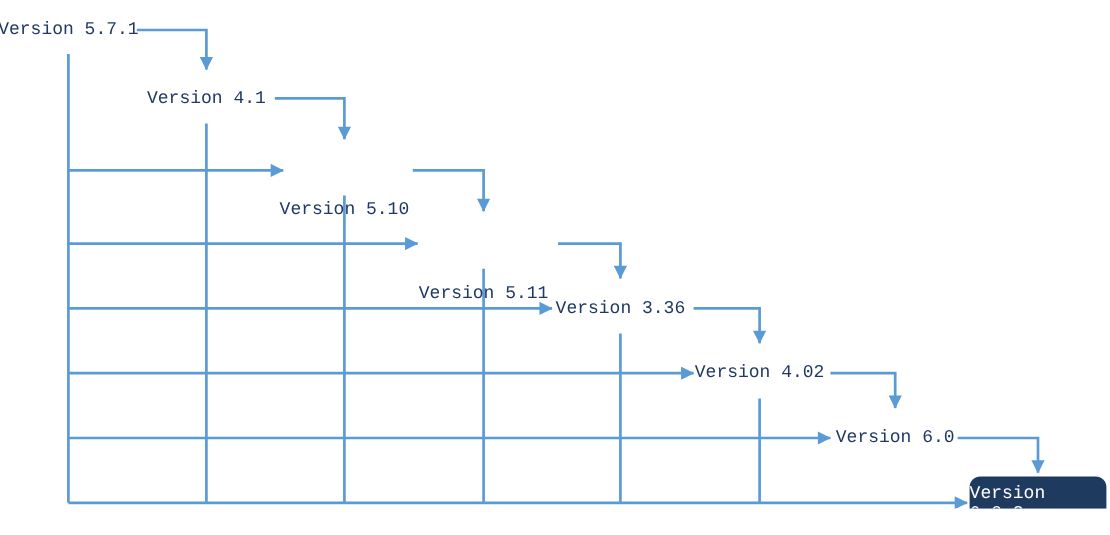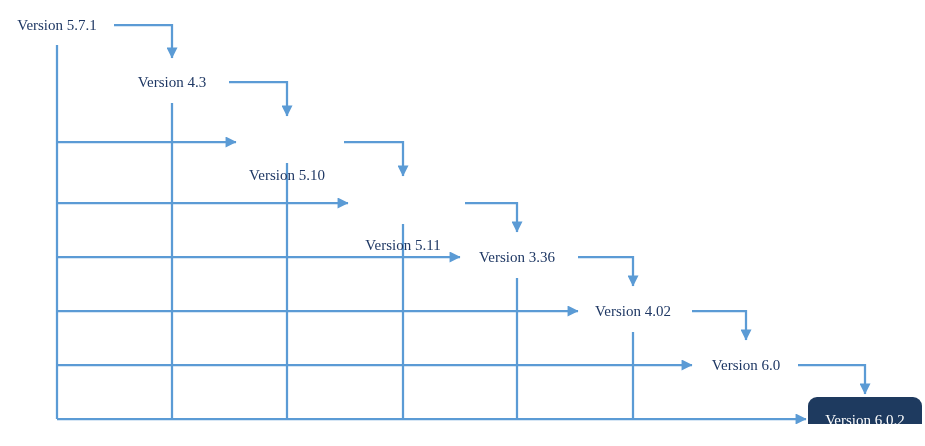--- a/index.html
+++ b/index.html
@@ -1,18 +1,18 @@
 <!DOCTYPE html>
 <html><head>
 <meta charset="utf-8">
 <style>
   html,body{margin:0;padding:0;background:#ffffff;}
   .stage{
     position:relative;width:925px;height:424px;background:#ffffff;
-    font-family:Liberation Serif, serif;overflow:hidden;
+    font-family:Liberation Mono, monospace;overflow:hidden;
   }
   .wires{position:absolute;left:0;top:0;width:925px;height:446px;}
   .node{
     position:absolute;transform:translate(-50%,-50%);
     font-size:15px;color:#1f3864;white-space:nowrap;line-height:1;
   }
   .n0{left:57px;top:25px;}
   .n1{left:172px;top:82px;}
   .n2{left:287px;top:142px;margin-top:33px;}
   .n3{left:403px;top:203px;margin-top:42px;}
@@ -55,21 +55,21 @@
     <path d="M114,25 H172 V58" marker-end="url(#arr)"></path>
     <path d="M229,82 H287 V116" marker-end="url(#arr)"></path>
     <path d="M344,142 H403 V176" marker-end="url(#arr)"></path>
     <path d="M465,203 H517 V232" marker-end="url(#arr)"></path>
     <path d="M578,257 H633 V286" marker-end="url(#arr)"></path>
     <path d="M692,311 H746 V340" marker-end="url(#arr)"></path>
     <path d="M798,365 H865 V394" marker-end="url(#arr)"></path>
   </svg>
 
   <div class="node n0">Version 5.7.1</div>
-  <div class="node n1">Version 4.3</div>
+  <div class="node n1">Version 4.1</div>
   <div class="node n2">Version 5.10</div>
   <div class="node n3">Version 5.11</div>
   <div class="node n4">Version 3.36</div>
   <div class="node n5">Version 4.02</div>
   <div class="node n6">Version 6.0</div>
 
   <div class="end-node">
     <span>Version 6.0.2</span>
   </div>
 

